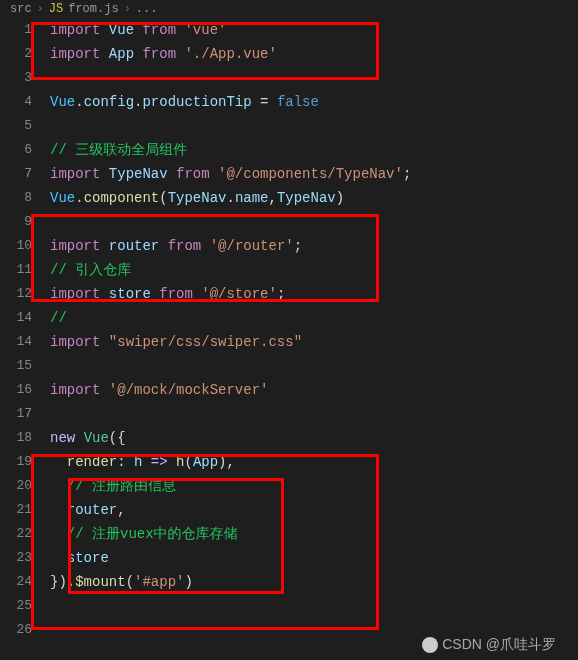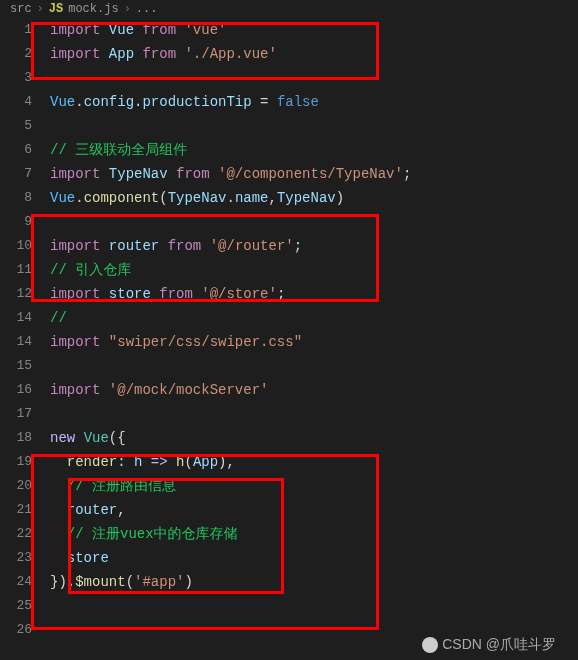--- a/index.html
+++ b/index.html
@@ -16,21 +16,21 @@
       background: #1e1e1e;
       color: #999;
       padding: 2px 10px;
       font-size: 12px;
       display: flex;
       align-items: center;
       gap: 5px;
     }
     .breadcrumb .js-badge {
       color: #cbcb41;
-      font-weight: bold;
+      font-weight: normal;
     }
     .breadcrumb .chev { color: #666; }
     .editor {
       display: flex;
       position: relative;
     }
     .gutter {
       width: 50px;
       text-align: right;
       color: #858585;
@@ -86,21 +86,21 @@
       margin-right: 4px;
     }
   </style>
 </head>
 <body>
 
 <div class="breadcrumb">
   <span>src</span>
   <span class="chev">›</span>
   <span class="js-badge">JS</span>
-  <span>mock.js</span>
+  <span>from.js</span>
   <span class="chev">›</span>
   <span>...</span>
 </div>
 
 <div class="editor">
   <div class="gutter">
       <div class="ln">1</div>
       <div class="ln">2</div>
       <div class="ln">3</div>
       <div class="ln">4</div>

